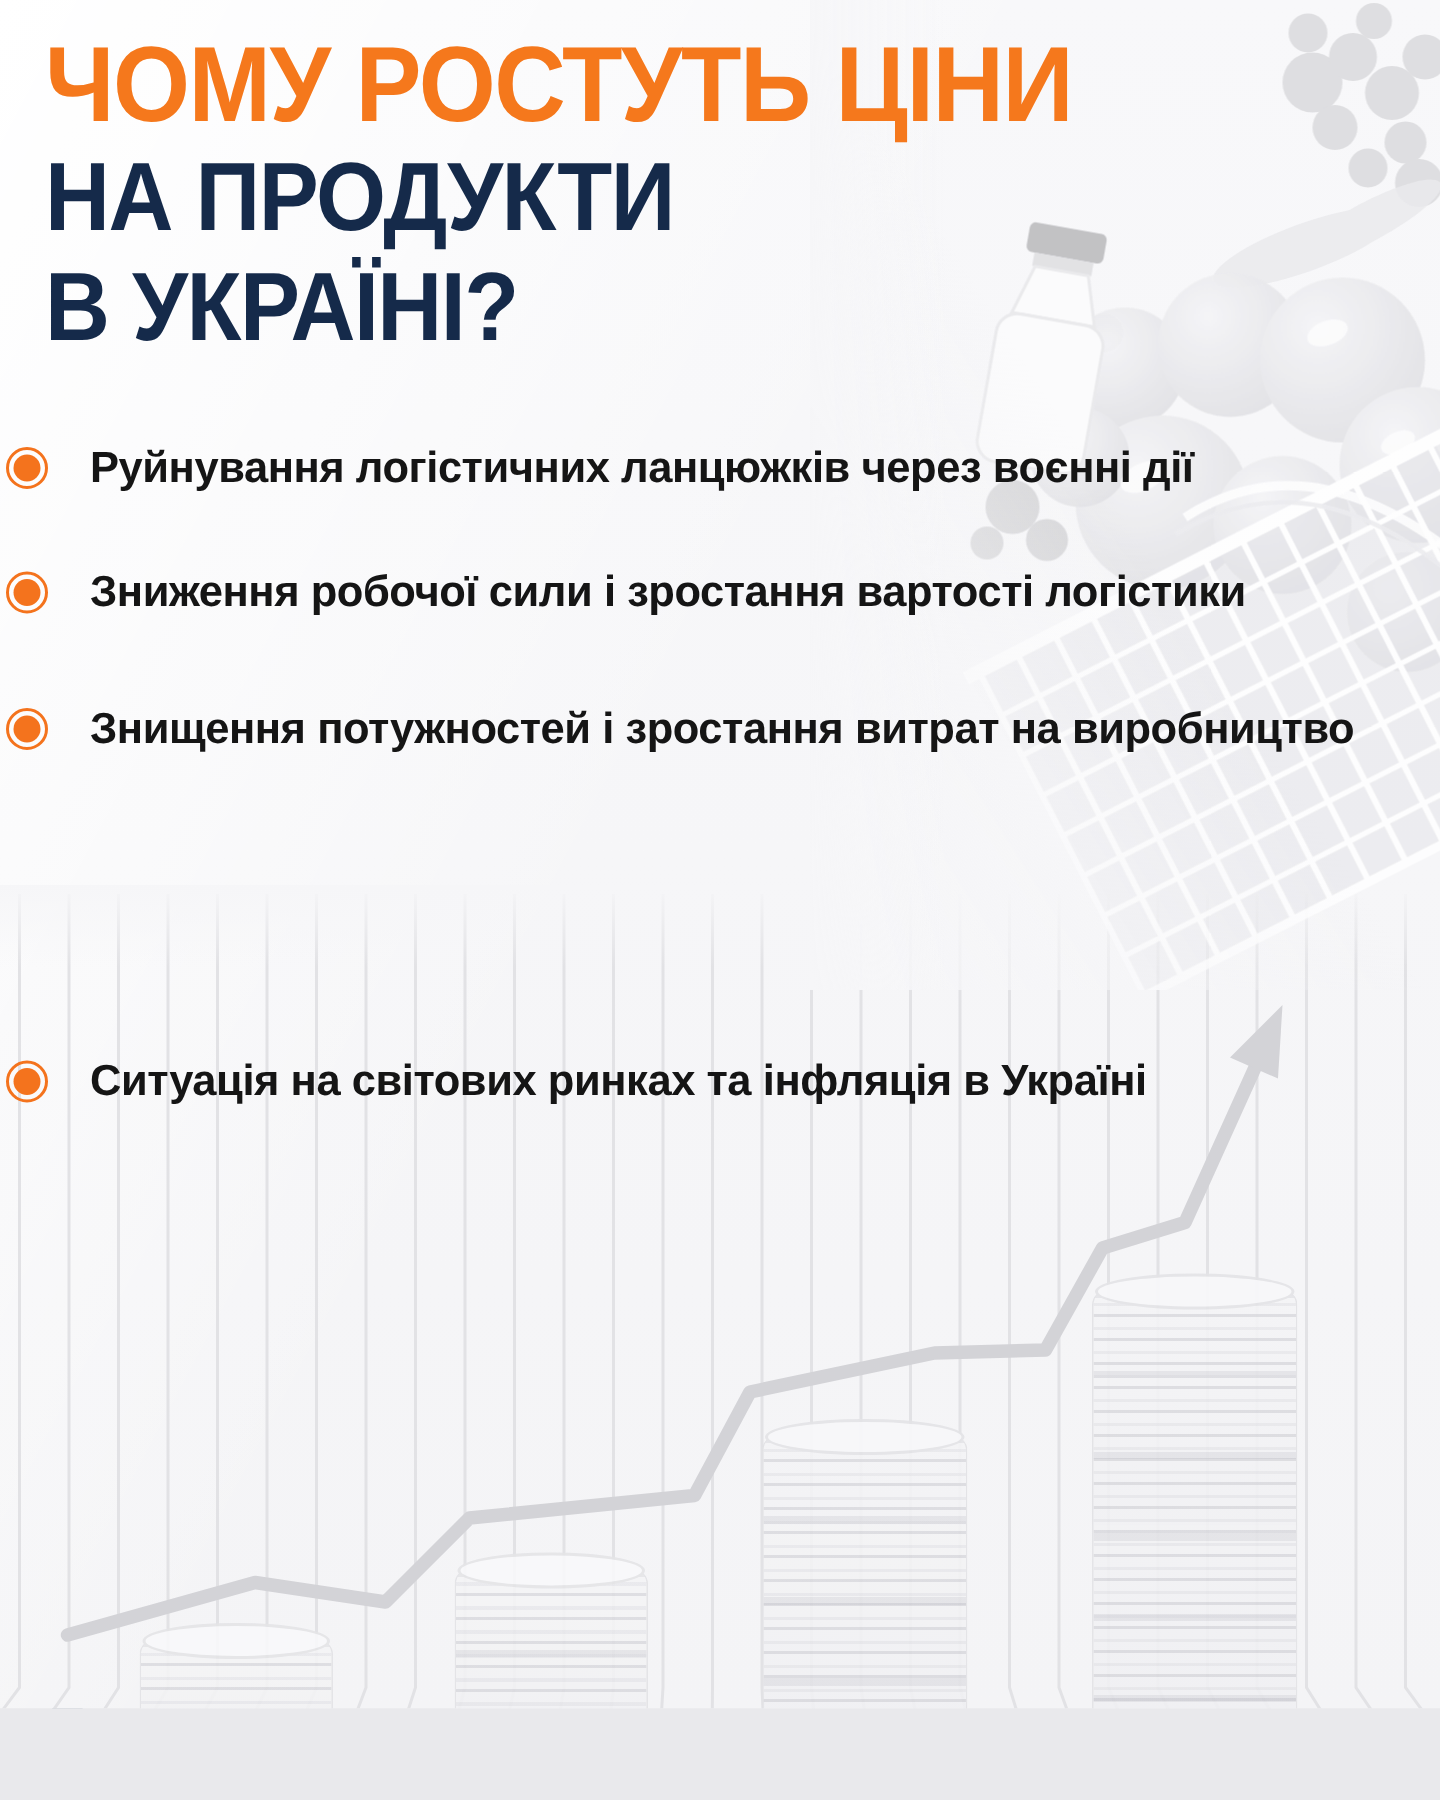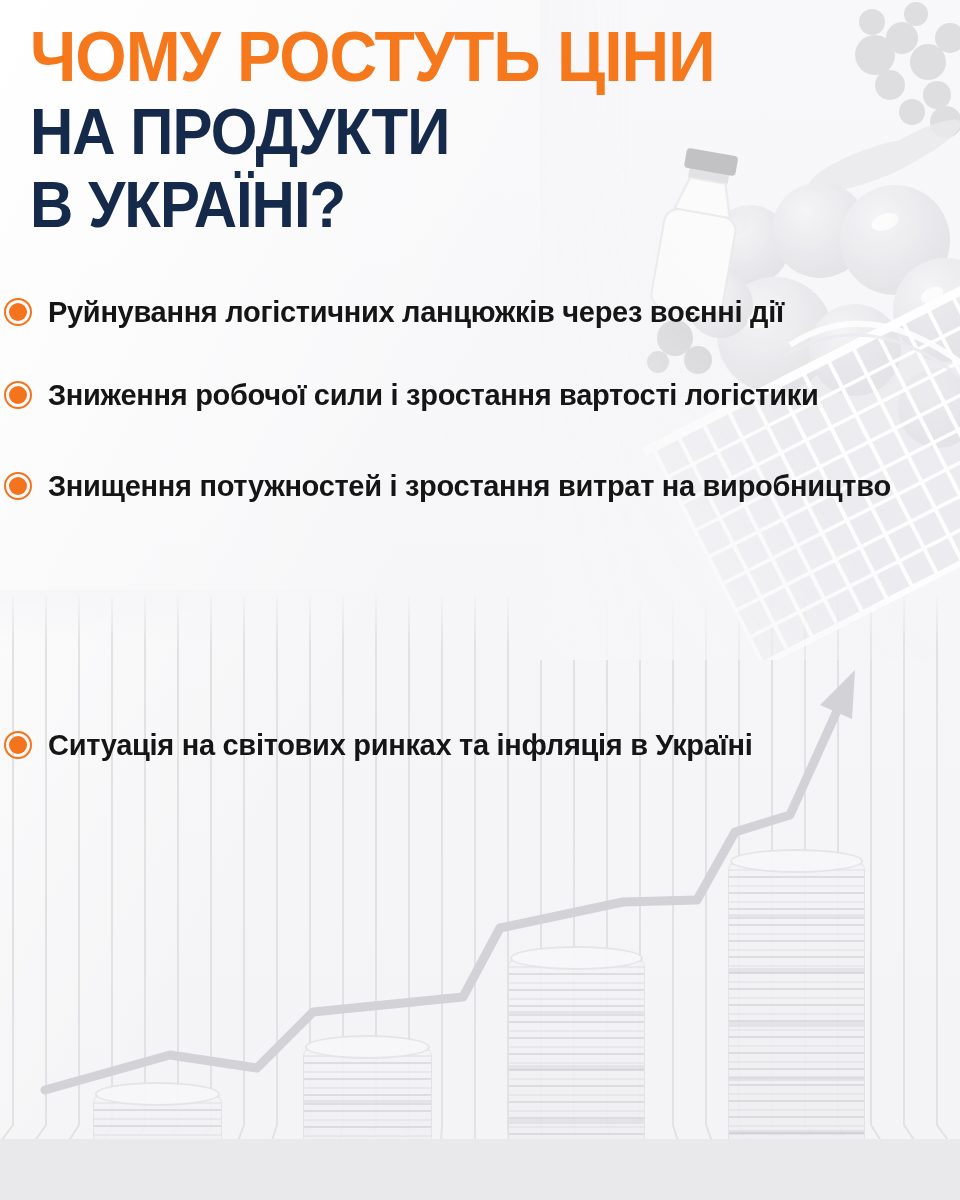--- a/index.html
+++ b/index.html
@@ -19,21 +19,21 @@
   .title div{
     font-weight:800; letter-spacing:-1px; white-space:nowrap;
     transform:scaleY(1.08); transform-origin:left top;
   }
   .t1 { font-size:66px; line-height:78px; color:#F5781C; }
   .t2, .t3 { font-size:60px; line-height:73px; color:#152A4A; }
 
   
   .bullet-row{
     position:absolute; left:4px; height:38px; z-index:5;
-    display:flex; align-items:center; gap:16px; white-space:nowrap;
+    display:flex; align-items:center; gap:28px; white-space:nowrap;
   }
   .dot{
     width:28px; height:28px; box-sizing:border-box; flex:0 0 28px;
     border:2px solid #F4731D; border-radius:50%; position:relative;
   }
   .dot::after{
     content:""; position:absolute; inset:3px;
     background:#F4731D; border-radius:50%;
   }
   .bullet-text{
@@ -245,21 +245,21 @@
     <span class="bullet-text">Руйнування логістичних ланцюжків через воєнні дії</span>
   </div>
   <div class="bullet-row" style="top:376px">
     <span class="dot"></span>
     <span class="bullet-text">Зниження робочої сили і зростання вартості логістики</span>
   </div>
   <div class="bullet-row" style="top:467px">
     <span class="dot"></span>
     <span class="bullet-text">Знищення потужностей і зростання витрат на виробництво</span>
   </div>
-  <div class="bullet-row" style="top:726px">
+  <div class="bullet-row" style="top:702px">
     <span class="dot"></span>
     <span class="bullet-text">Ситуація на світових ринках та інфляція в Україні</span>
   </div>
 
   <div class="logo">
     <span class="p1">Глав</span><span class="p2">ред</span>
   </div>
 
 </div>
 

